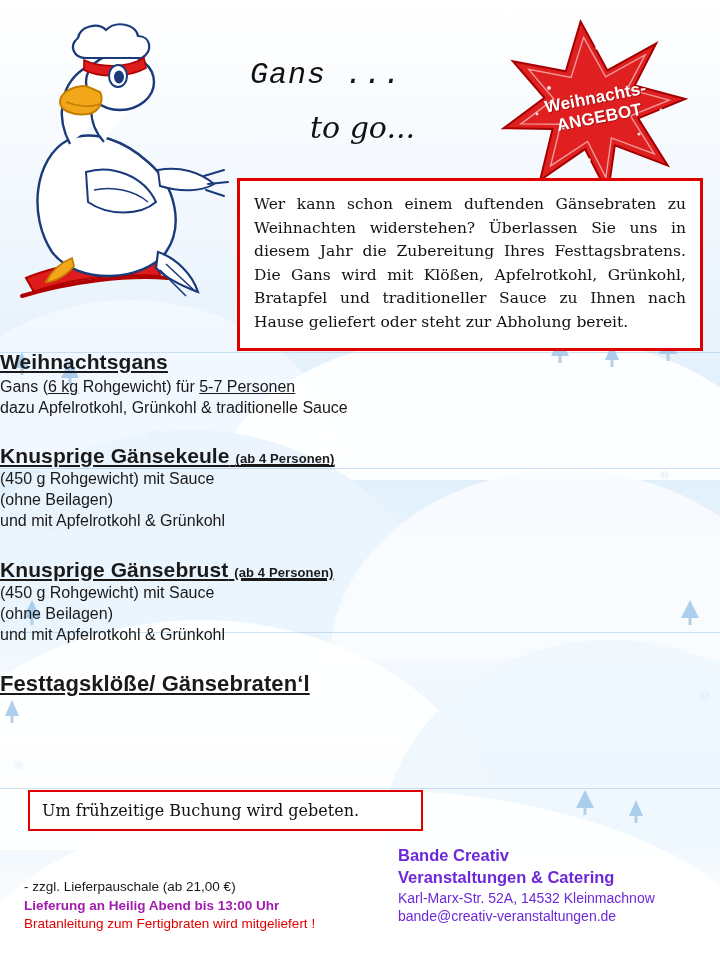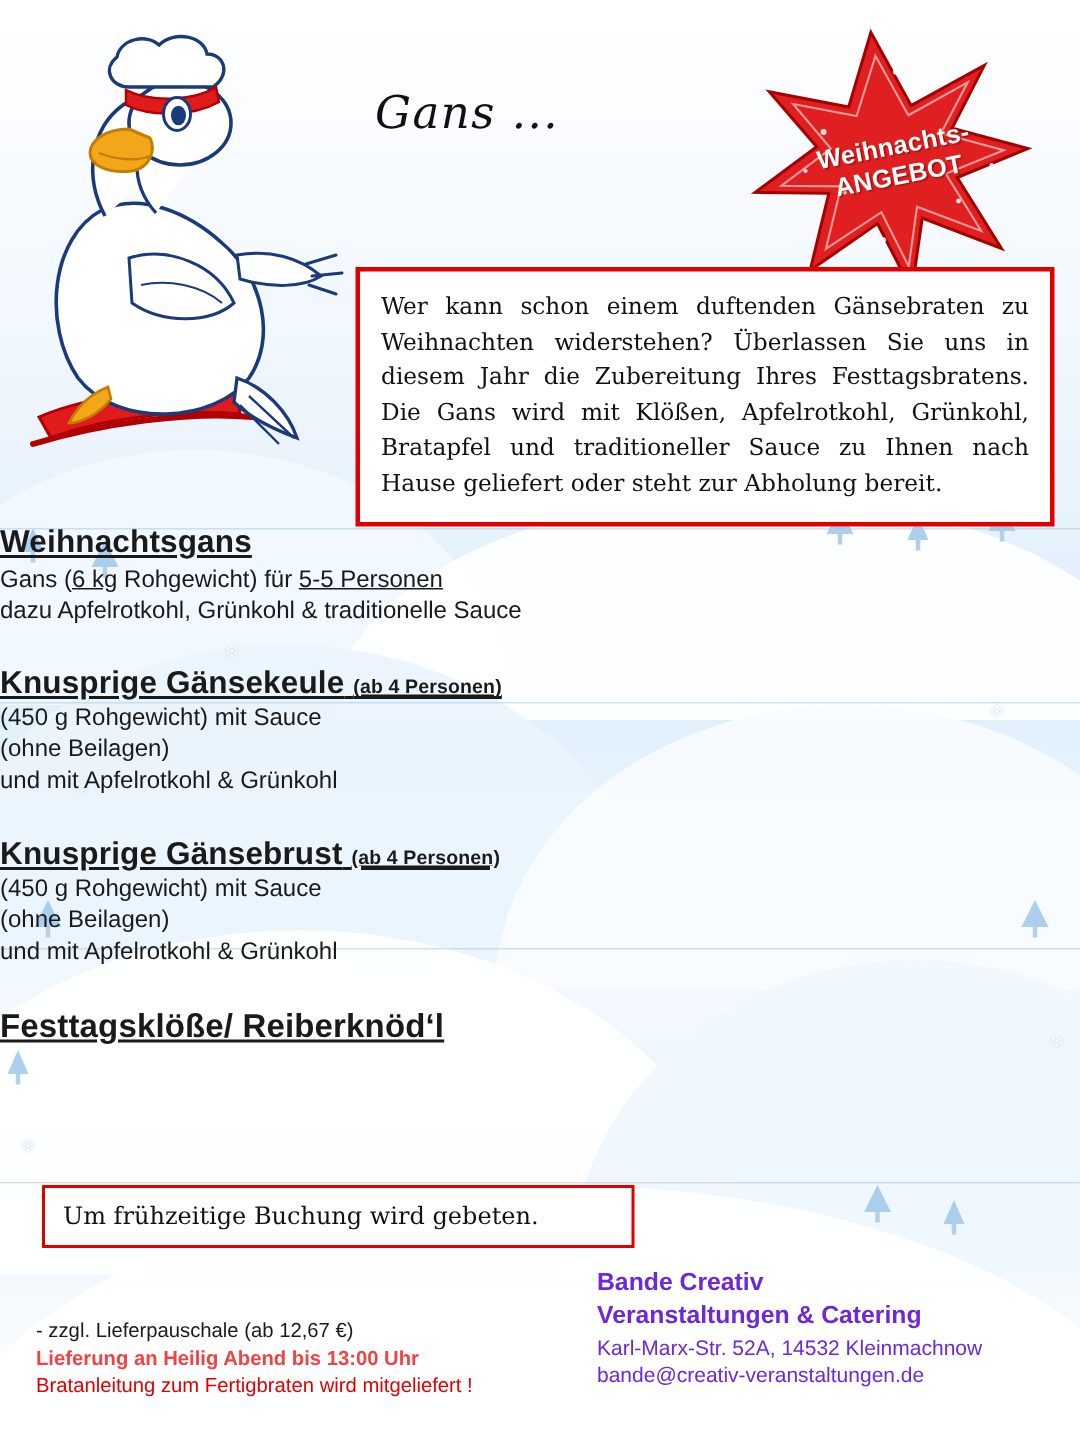--- a/index.html
+++ b/index.html
@@ -103,20 +103,21 @@
     top: 58px;
     width: 250px;
     font-family: "DejaVu Serif", serif;
     font-style: italic;
     color: #111;
   }
   .headline .l1 {
     font-size: 30px;
     letter-spacing: 1px;
     white-space: nowrap;
+    font-family: Liberation Mono, monospace;
   }
   .headline .l2 {
     font-size: 30px;
     margin-top: 18px;
     margin-left: 60px;
     white-space: nowrap;
   }
 
   
   .star-badge {
@@ -224,21 +225,21 @@
 
   
   .footer-left {
     position: absolute;
     left: 24px;
     top: 878px;
     width: 360px;
     line-height: 1.38;
   }
   .footer-left .fl1 { font-size: 13.5px; color: #1a1a1a; }
-  .footer-left .fl2 { font-size: 13.5px; color: #ef4444; font-weight: bold; }
+  .footer-left .fl2 { font-size: 13.5px; color: #a21caf; font-weight: bold; }
   .footer-left .fl3 { font-size: 13.5px; color: #e00000; }
 
   
   .footer-right {
     position: absolute;
     left: 398px;
     top: 845px;
     width: 310px;
     color: #6d28d9;
     line-height: 1.32;
@@ -355,20 +356,21 @@
 
       <path d="M150 150 C172 146 192 152 206 164 C194 172 172 172 152 166 Z" fill="#ffffff" stroke="#1b3a7a" stroke-width="2"></path>
       <path d="M196 156 L216 150 M200 164 L220 162 M198 170 L216 176" stroke="#1b3a7a" stroke-width="2" stroke-linecap="round"></path>
 
       <path d="M66 246 C58 256 46 262 38 262 C44 250 54 242 64 238 Z" fill="#f2a71b" stroke="#c47d00" stroke-width="1.8"></path>
     </svg>
   </div>
 
   <div class="headline">
     <div class="l1">Gans ...</div>
+    <div class="l2">to go...</div>
   </div>
 
   <div class="star-badge">
     <svg viewBox="0 0 200 175" width="200" height="175" aria-hidden="true">
       <g transform="translate(100,88) rotate(-11)">
         <path d="M0,-86 L17,-33 L70,-50 L41,-13 L88,10 L38,20 L58,72 L10,42 L-6,88 L-20,40 L-70,62 L-48,14 L-96,4 L-50,-18 L-74,-60 L-24,-40 Z" fill="#e02020" stroke="#a50000" stroke-width="2"></path>
         <path d="M0,-70 L14,-27 L57,-41 L33,-11 L72,8 L31,16 L47,58 L8,34 L-5,72 L-16,33 L-57,50 L-39,11 L-78,3 L-41,-15 L-60,-49 L-20,-33 Z" fill="none" stroke="#ffffff" stroke-width="1.4" opacity=".55"></path>
       </g>
       <g fill="#ffffff" opacity=".85">
         <circle cx="52" cy="70" r="2"></circle>
@@ -391,21 +393,21 @@
     <p>Wer kann schon einem duftenden Gänsebraten zu Weihnachten widerstehen? Überlassen Sie uns in diesem Jahr die Zubereitung Ihres Festtagsbratens. Die Gans wird mit Klößen, Apfelrotkohl, Grünkohl, Bratapfel und traditioneller Sauce zu Ihnen nach Hause geliefert oder steht zur Abholung bereit.</p>
   </div>
 
   <div class="offers">
 
     <div class="offer first">
       <div class="title">
         <span>Weihnachtsgans</span>
       </div>
       <div class="line">
-        Gans (<span class="u">6 kg</span> Rohgewicht) für <span class="u">5-5 Personen</span>
+        Gans (<span class="u">6 kg</span> Rohgewicht) für <span class="u">5-7 Personen</span>
       </div>
       <div class="line">dazu Apfelrotkohl, Grünkohl &amp; traditionelle Sauce</div>
     </div>
 
     <div class="offer spacer-top">
       <div class="title">
         <span>Knusprige Gänsekeule</span>
         <span class="sub">(ab 4 Personen)</span>
       </div>
       <div class="line">(450 g Rohgewicht) mit Sauce</div>
@@ -418,32 +420,32 @@
         <span>Knusprige Gänsebrust</span>
         <span class="sub">(ab 4 Personen)</span>
       </div>
       <div class="line">(450 g Rohgewicht) mit Sauce</div>
       <div class="line bold">(ohne Beilagen)</div>
       <div class="line">und mit Apfelrotkohl &amp; Grünkohl</div>
     </div>
 
     <div class="offer kloesse spacer-top">
       <div class="title">
-        <span>Festtagsklöße/ Reiberknöd‘l</span>
+        <span>Festtagsklöße/ Gänsebraten‘l</span>
       </div>
     </div>
 
   </div>
 
   <div class="booking">
     <span>Um frühzeitige Buchung wird gebeten.</span>
   </div>
 
   <div class="footer-left">
-    <div class="fl1">- zzgl. Lieferpauschale (ab 12,67 €)</div>
+    <div class="fl1">- zzgl. Lieferpauschale (ab 21,00 €)</div>
     <div class="fl2">Lieferung an Heilig Abend bis 13:00 Uhr</div>
     <div class="fl3">Bratanleitung zum Fertigbraten wird mitgeliefert !</div>
   </div>
 
   <div class="footer-right">
     <div class="c1">Bande Creativ</div>
     <div class="c2">Veranstaltungen &amp; Catering</div>
     <div class="c4">Karl-Marx-Str.  52A, 14532 Kleinmachnow</div>
     <div class="c5">bande@creativ-veranstaltungen.de</div>
   </div>

